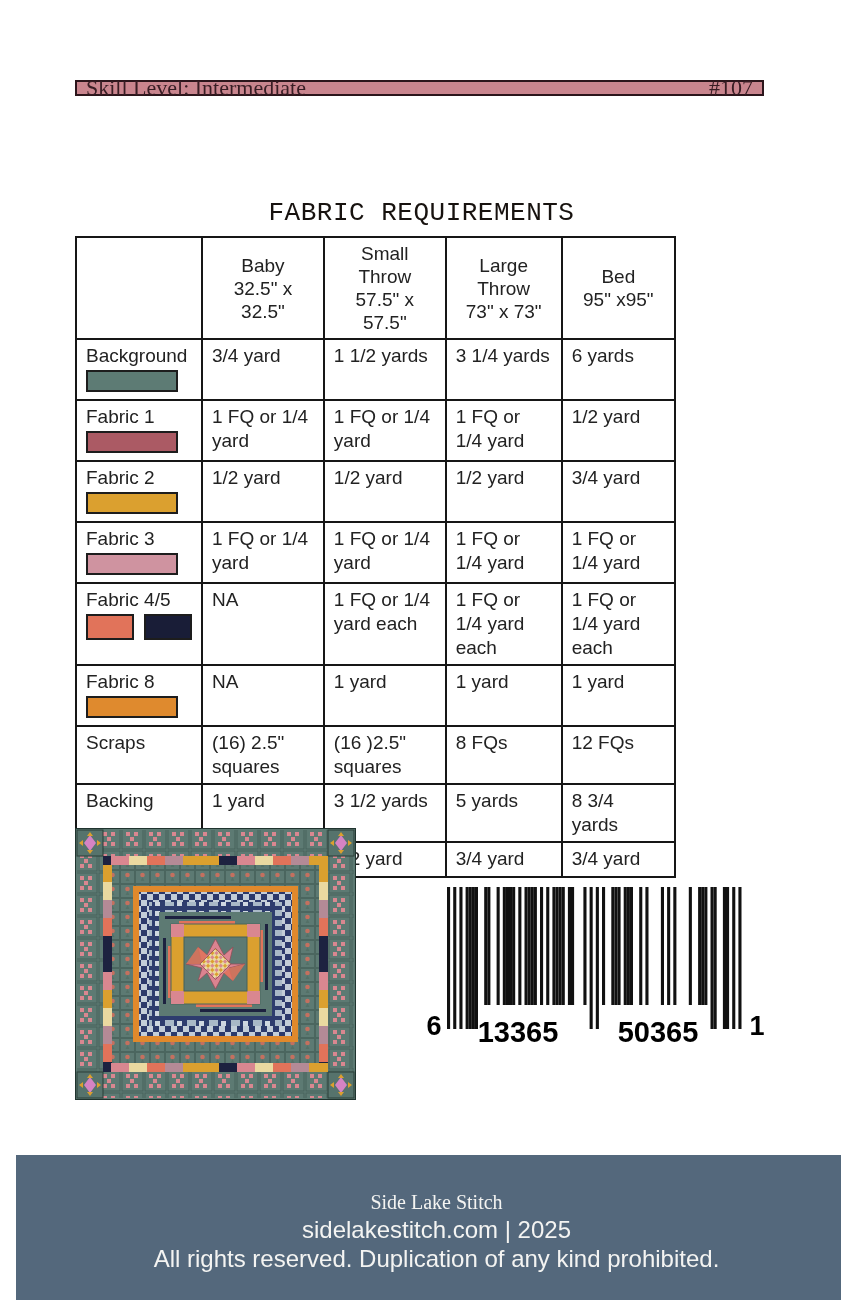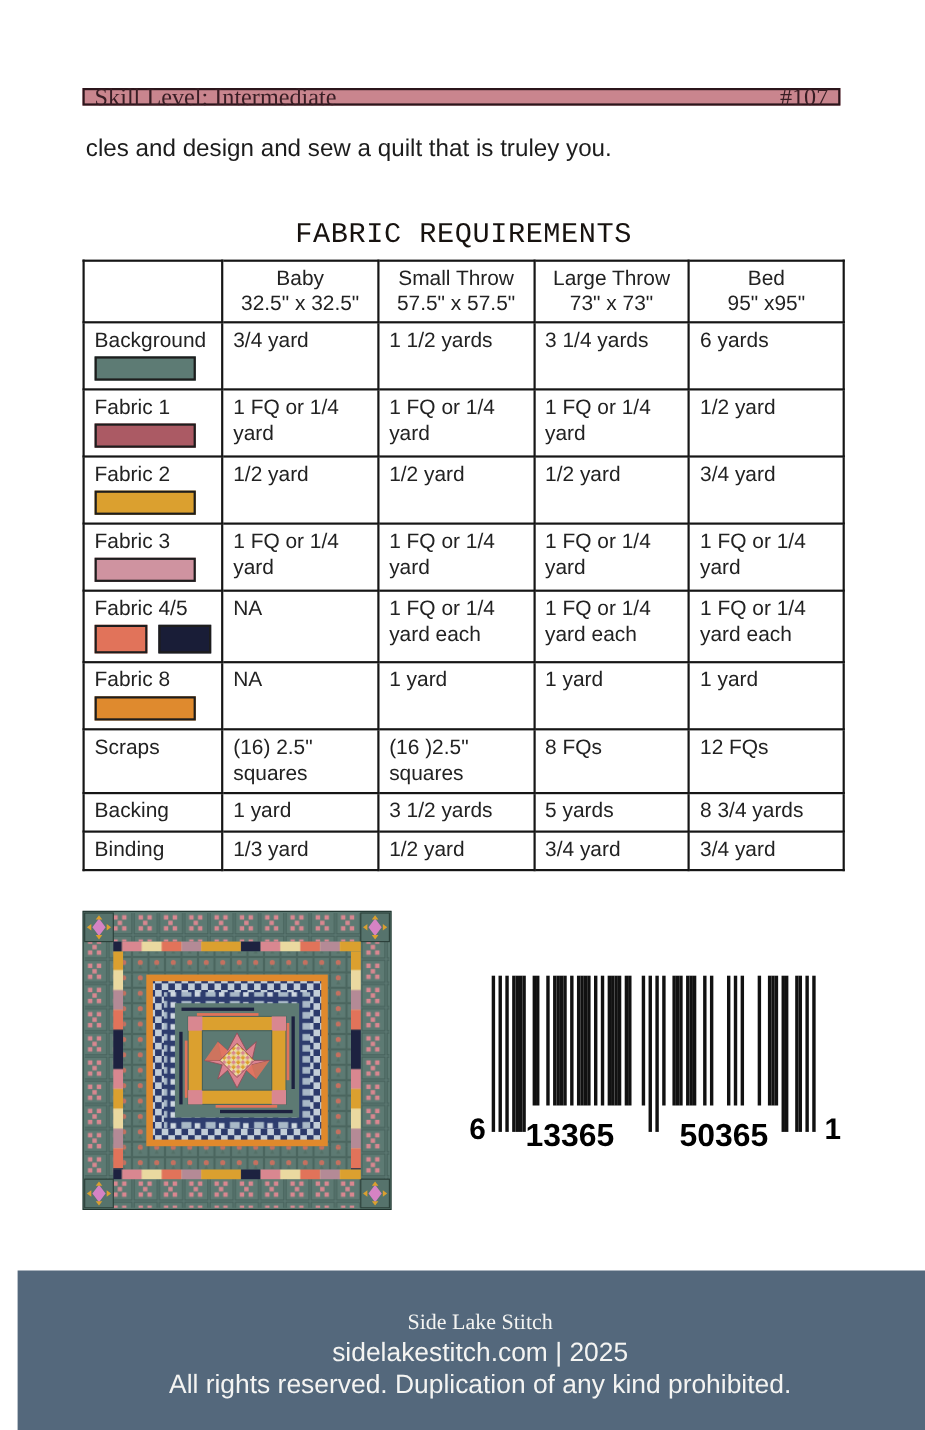--- a/index.html
+++ b/index.html
@@ -13,21 +13,21 @@
     font-family:"Liberation Serif", serif;font-size:22px;color:#381d24;}
 
   
   .intro{position:absolute;left:78px;top:121px;width:710px;font-size:22px;line-height:28px;color:#1c1c1c;}
 
   
   .section-title{position:absolute;left:75px;top:198px;width:693px;text-align:center;
     font-family:Liberation Mono, monospace;font-size:26px;letter-spacing:0.5px;color:#17120f;}
 
   
-  .fabric-table{position:absolute;left:75px;top:236px;width:693px;border-collapse:collapse;
+  .fabric-table{position:absolute;left:75px;top:236px;width:601px;border-collapse:collapse;
     font-size:19px;color:#222;}
   .fabric-table td,.fabric-table th{border:2px solid #161616;vertical-align:top;
     padding:4px 9px;box-sizing:border-box;text-align:left;font-weight:normal;}
   .fabric-table th{text-align:center;line-height:23px;height:46px;vertical-align:middle;}
   .fabric-table col.c0{width:113px;}
   .fabric-table col.cv{width:145px;}
   .fabric-table td{line-height:24px;}
   .swatch-strip{display:flex;gap:10px;margin:2px 0 3px 0;}
   .swatch{display:inline-block;height:22px;border:2px solid #1d1d1d;box-sizing:border-box;}
   .swatch.single{width:92px;}
@@ -55,21 +55,20 @@
 <body>
 
 <div class="page">
 
   <div class="header-bar" style="background: rgb(201, 133, 142);">
     <span>Skill Level: Intermediate</span>
     <span>#107</span>
   </div>
 
   <div class="intro">
-    <div>cles and design and sew a quilt that is truley you.</div>
   </div>
 
   <div class="section-title">FABRIC REQUIREMENTS</div>
 
   <table class="fabric-table">
     <colgroup>
       <col class="c0">
         <col class="cv">
         <col class="cv">
         <col class="cv">

